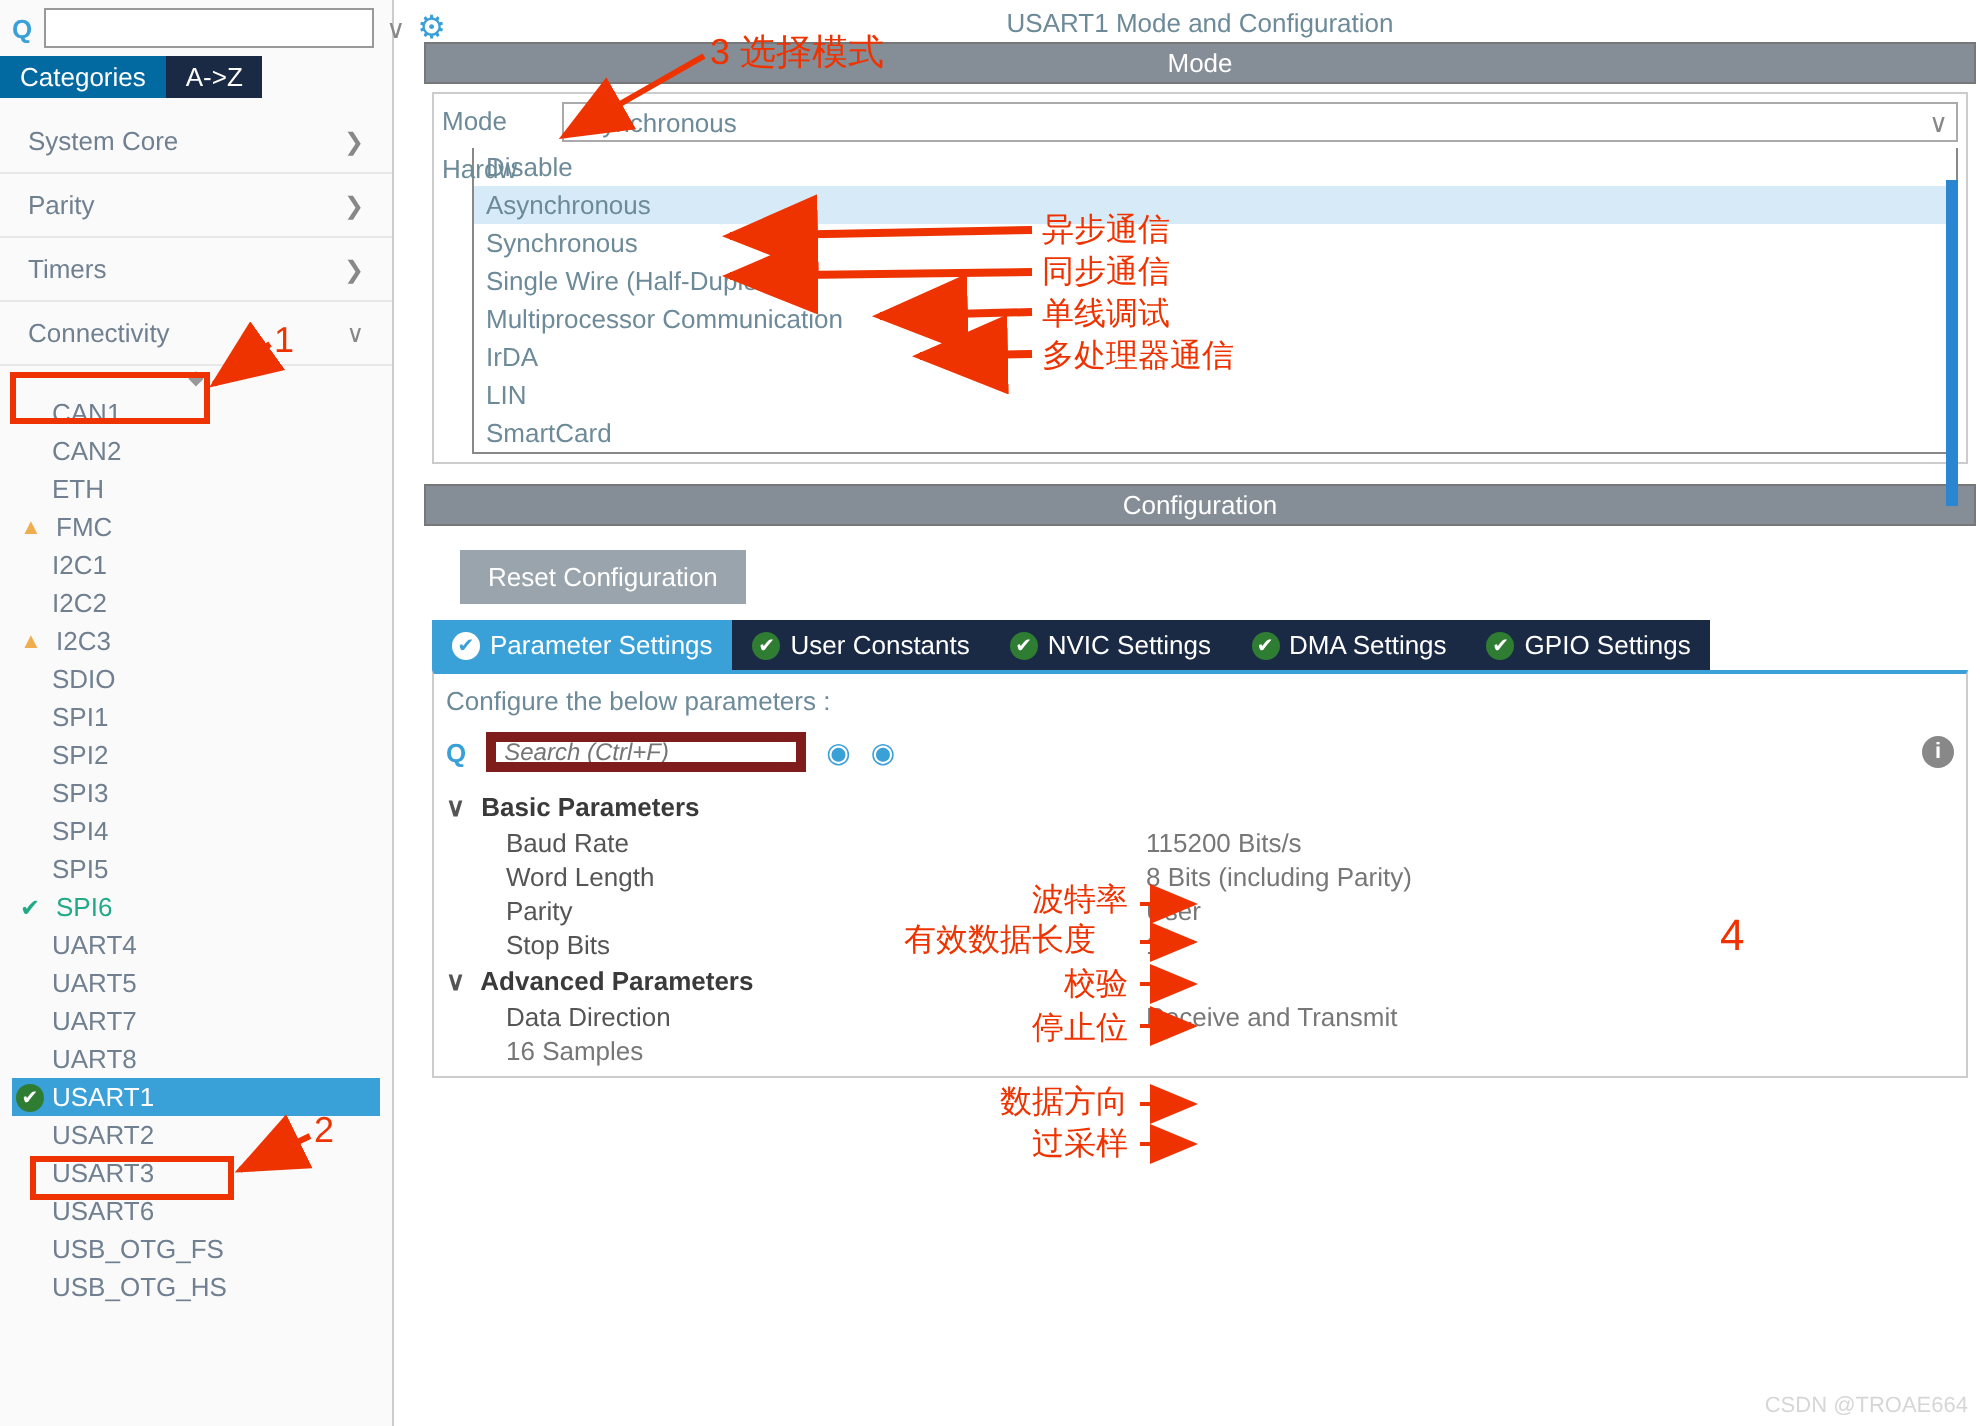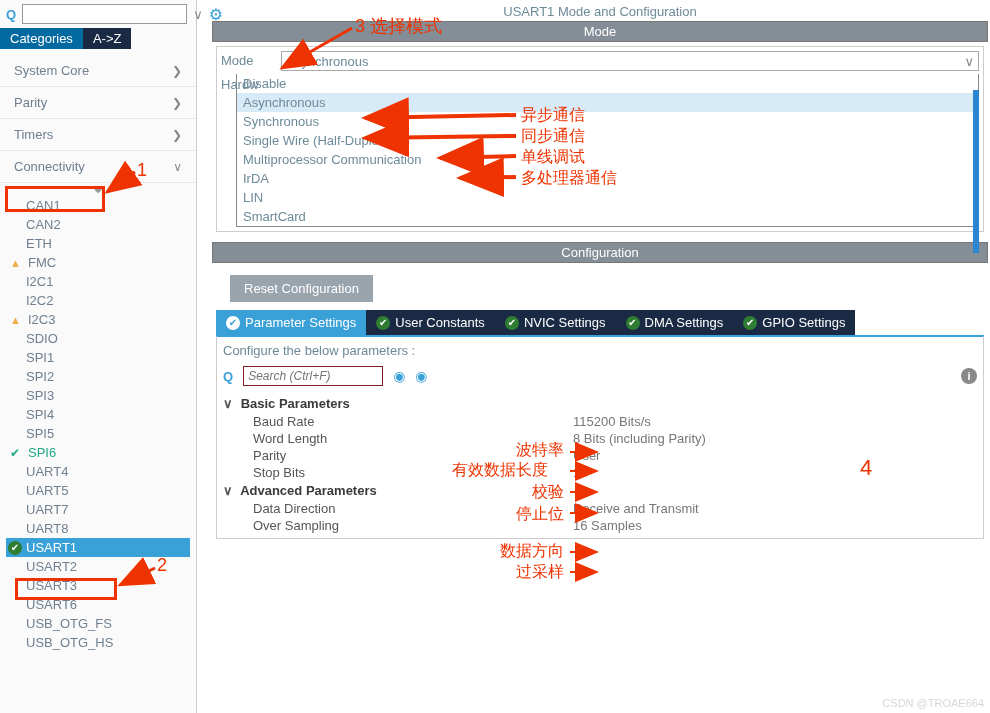--- a/index.html
+++ b/index.html
@@ -47,21 +47,21 @@
   .cfg-tabs { display: flex; }
   .cfg-tab { display: flex; align-items: center; gap: 5px; padding: 5px 10px; color: #fff; font-size: 13px; cursor: pointer; }
   .cfg-tab.active { background: #3aa0d8; }
   .cfg-tab.inactive { background: #1a2a44; }
   .cfg-tab .ok-icon { display:inline-flex; width:14px;height:14px;border-radius:50%;align-items:center;justify-content:center;font-size:10px; }
   .cfg-tab.active .ok-icon{background:#fff;color:#3aa0d8;}
   .cfg-tab.inactive .ok-icon{background:#2e7d32;color:#fff;}
   .param-area { border: 1px solid #ccc; border-top: 2px solid #3aa0d8; padding: 4px 6px; }
   .param-header { color: #6d8a99; padding: 2px 0 6px 0; font-size: 13px; }
   .param-search-row { display: flex; align-items: center; gap: 10px; padding: 2px 0 8px 0; }
-  .param-search { width: 140px; height: 20px; border: 1px solid #7f1d1d; padding: 0 4px; font-style: italic; color: #999; font-size: 12px; }
+  .param-search { width: 160px; height: 20px; border: 5px solid #7f1d1d; padding: 0 4px; font-style: italic; color: #999; font-size: 12px; }
   .circ-icon { color: #3aa0d8; font-size: 14px; }
   .info-icon { margin-left: auto; display:inline-flex;width:16px;height:16px;border-radius:50%;background:#888;color:#fff;align-items:center;justify-content:center;font-size:11px;font-weight:bold; }
   .param-group-title { color: #3a3a3a; font-weight: bold; padding: 2px 0; }
   .param-group-title .exp { color: #555; display:inline-block; width:14px; }
   .param-row { display: flex; padding: 1px 0 1px 30px; }
   .param-name { width: 320px; color: #555; }
   .param-val { color: #777; }
 
   
   .anno { position: absolute; color: #e30; font-weight: normal; font-size: 18px; pointer-events: none; }
@@ -269,21 +269,20 @@
       <div class="param-group-title">
         <span class="exp">∨</span>
         <span>Advanced Parameters</span>
       </div>
       <div id="adv-params">
           <div class="param-row">
             <div class="param-name">Data Direction</div>
             <div class="param-val">Receive and Transmit</div>
           </div>
           <div class="param-row">
-            <div class="param-name">Over Sampling</div>
             <div class="param-val">16 Samples</div>
           </div>
         </div>
     </div>
   </div>
 </div>
 
 <div class="redbox" style="left:5px; top:186px; width:100px; height:26px;"></div>
 <div class="redbox" style="left:15px; top:578px; width:102px; height:22px;"></div>
 

